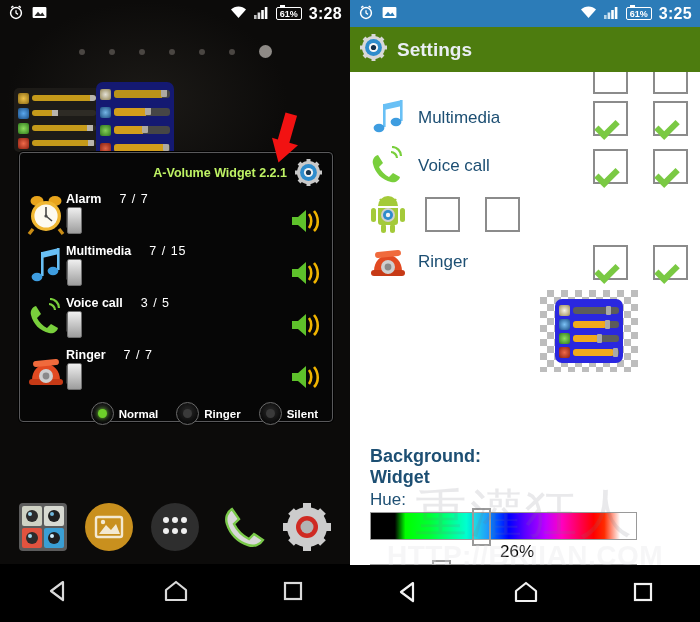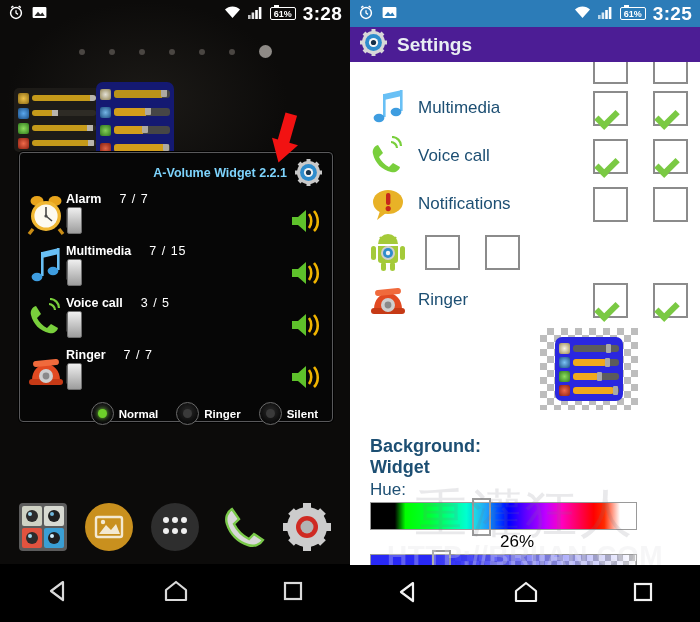--- a/index.html
+++ b/index.html
@@ -13,21 +13,21 @@
      background:
        radial-gradient(ellipse 200px 140px at 42% 16%, #1c1a17 0%, #0c0b0a 70%),
        radial-gradient(ellipse 230px 200px at 60% 60%, #17150f 0%, #080807 72%),
        radial-gradient(ellipse 150px 120px at 12% 78%, #151310 0%, #080807 70%),
        linear-gradient(160deg,#111010 0%,#050505 55%,#0e0d0c 100%);
   }
   .statusbar{position:relative;height:27px;display:flex;align-items:center;
      padding:0 8px;color:#fff;font-size:13px;font-weight:bold;}
   .sb-left{display:flex;align-items:center;gap:8px;}
   .sb-right{margin-left:auto;display:flex;align-items:center;gap:7px;}
-  .sb-time{font-size:19px;font-weight:bold;letter-spacing:.3px;}
+  .sb-time{font-size:16px;font-weight:bold;letter-spacing:.3px;}
   .battpill{border:1.6px solid #fff;border-radius:2px;font-size:9px;
      font-weight:bold;padding:1px 3px 0 3px;line-height:10px;position:relative;}
   .battpill:before{content:"";position:absolute;left:3px;top:-3px;width:5px;height:2px;
      background:#fff;}
 
   .pagedots{position:absolute;top:45px;left:0;right:0;display:flex;justify-content:center;
      align-items:center;gap:24px;}
   .pagedots i{display:block;width:6px;height:6px;border-radius:50%;background:#4a4642;}
   .pagedots i.active{width:13px;height:13px;background:#8e8a86;}
 
@@ -45,21 +45,21 @@
   .hwbar b{position:absolute;top:-1px;width:6px;height:8px;background:#b9b5ad;border-radius:1px;}
   .hw2 .hwrow{height:14px;margin-bottom:4px;}
   .hw2 .hwbar{height:8px;background:#4a4a4a;}
 
   
   .avw{position:absolute;left:19px;top:152px;width:312px;height:268px;
      background:#060606;border:1px solid #59595b;border-radius:4px;
      box-shadow:0 0 0 1px #000;}
   .avw-head{display:flex;align-items:center;justify-content:flex-end;gap:8px;
      padding:6px 10px 2px 0;}
-  .avw-title{color:#7dd3fc;font-size:12.5px;font-weight:bold;}
+  .avw-title{color:#bef264;font-size:12.5px;font-weight:bold;}
   .gear{width:27px;height:27px;position:relative;flex:0 0 auto;}
   .row{display:flex;align-items:flex-start;padding:2px 8px 0 6px;height:50px;}
   .row .ico{width:40px;height:42px;flex:0 0 auto;position:relative;margin-top:4px;}
   .row .body{flex:1;padding-top:2px;}
   .lbl{display:flex;align-items:baseline;gap:18px;color:#fff;font-size:12.5px;
        font-weight:bold;margin-bottom:4px;}
   .lbl .val{font-weight:normal;font-size:12.5px;letter-spacing:1px;}
   .slider{height:19px;border-radius:3px;background:linear-gradient(#141414,#262626);
      border:1px solid #3a3a3a;position:relative;overflow:visible;}
   .slider .fill{position:absolute;left:0;top:0;bottom:0;border-radius:2px;
@@ -84,21 +84,21 @@
      align-items:center;justify-content:space-around;padding:0 10px;}
   .dockicon{width:52px;height:52px;position:relative;}
   .navbar{position:absolute;left:0;right:0;bottom:0;height:58px;background:#000;
      display:flex;align-items:center;justify-content:space-around;}
   .nav-back,.nav-home,.nav-rec{opacity:.9;}
 
   
   .right{position:relative;width:350px;height:622px;overflow:hidden;background:#fff;}
   .r-status{height:27px;background:#2c7cb8;display:flex;align-items:center;
      padding:0 8px;color:#fff;font-size:13px;font-weight:bold;}
-  .r-actionbar{height:35px;background:#4c1d95;display:flex;align-items:center;
+  .r-actionbar{height:45px;background:#4d7c0f;display:flex;align-items:center;
      gap:10px;padding:0 10px;}
   .r-actionbar .title{color:#e9eef3;font-size:19px;font-weight:bold;}
   .r-content{position:relative;height:503px;overflow:hidden;background:#fff;padding:0 0 0 0;}
   .srow{display:flex;align-items:center;height:48px;padding-left:16px;}
   .srow .sico{width:46px;height:40px;flex:0 0 auto;position:relative;}
   .srow .sname{flex:1;color:#1d4f73;font-size:17px;padding-left:6px;}
   .cbwrap{width:60px;display:flex;justify-content:center;flex:0 0 auto;}
   .cb{width:31px;height:31px;border:2px solid #8b8b8b;background:#fff;position:relative;}
   .cb.on:after{content:"";position:absolute;left:5px;top:13px;width:8px;height:16px;
      border:solid #7ac943;border-width:0 6px 6px 0;transform:rotate(45deg);
@@ -604,37 +604,20 @@
         </span>
         <span class="sname">Voice call</span>
         <span class="cbwrap">
             <span class="cb on"></span>
           </span>
         <span class="cbwrap">
             <span class="cb on"></span>
           </span>
       </div>
 
-      <div class="srow">
-        <span class="sico">
-          <svg width="46" height="40" viewBox="0 0 46 40">
-            <ellipse cx="22" cy="18" rx="15" ry="12" fill="#e8b227"></ellipse>
-            <path d="M14 27 L11 36 L20 29 Z" fill="#e8b227"></path>
-            <rect x="20" y="9" width="4.4" height="12" rx="2" fill="#c6261b"></rect>
-            <circle cx="22.2" cy="24.6" r="2.6" fill="#c6261b"></circle>
-          </svg>
-        </span>
-        <span class="sname">Notifications</span>
-        <span class="cbwrap">
-            <span class="cb"></span>
-          </span>
-        <span class="cbwrap">
-            <span class="cb"></span>
-          </span>
-      </div>
 
       <div class="srow">
         <span class="sico">
           <svg width="46" height="40" viewBox="0 0 46 40">
             <path d="M12 14h20v14a3 3 0 0 1-3 3H15a3 3 0 0 1-3-3z" fill="#a4ca39"></path>
             <path d="M12 12a10 10 0 0 1 20 0z" fill="#a4ca39"></path>
             <rect x="5" y="14" width="5" height="14" rx="2.5" fill="#a4ca39"></rect>
             <rect x="34" y="14" width="5" height="14" rx="2.5" fill="#a4ca39"></rect>
             <rect x="15" y="30" width="5" height="9" rx="2.5" fill="#a4ca39"></rect>
             <rect x="24" y="30" width="5" height="9" rx="2.5" fill="#a4ca39"></rect>

